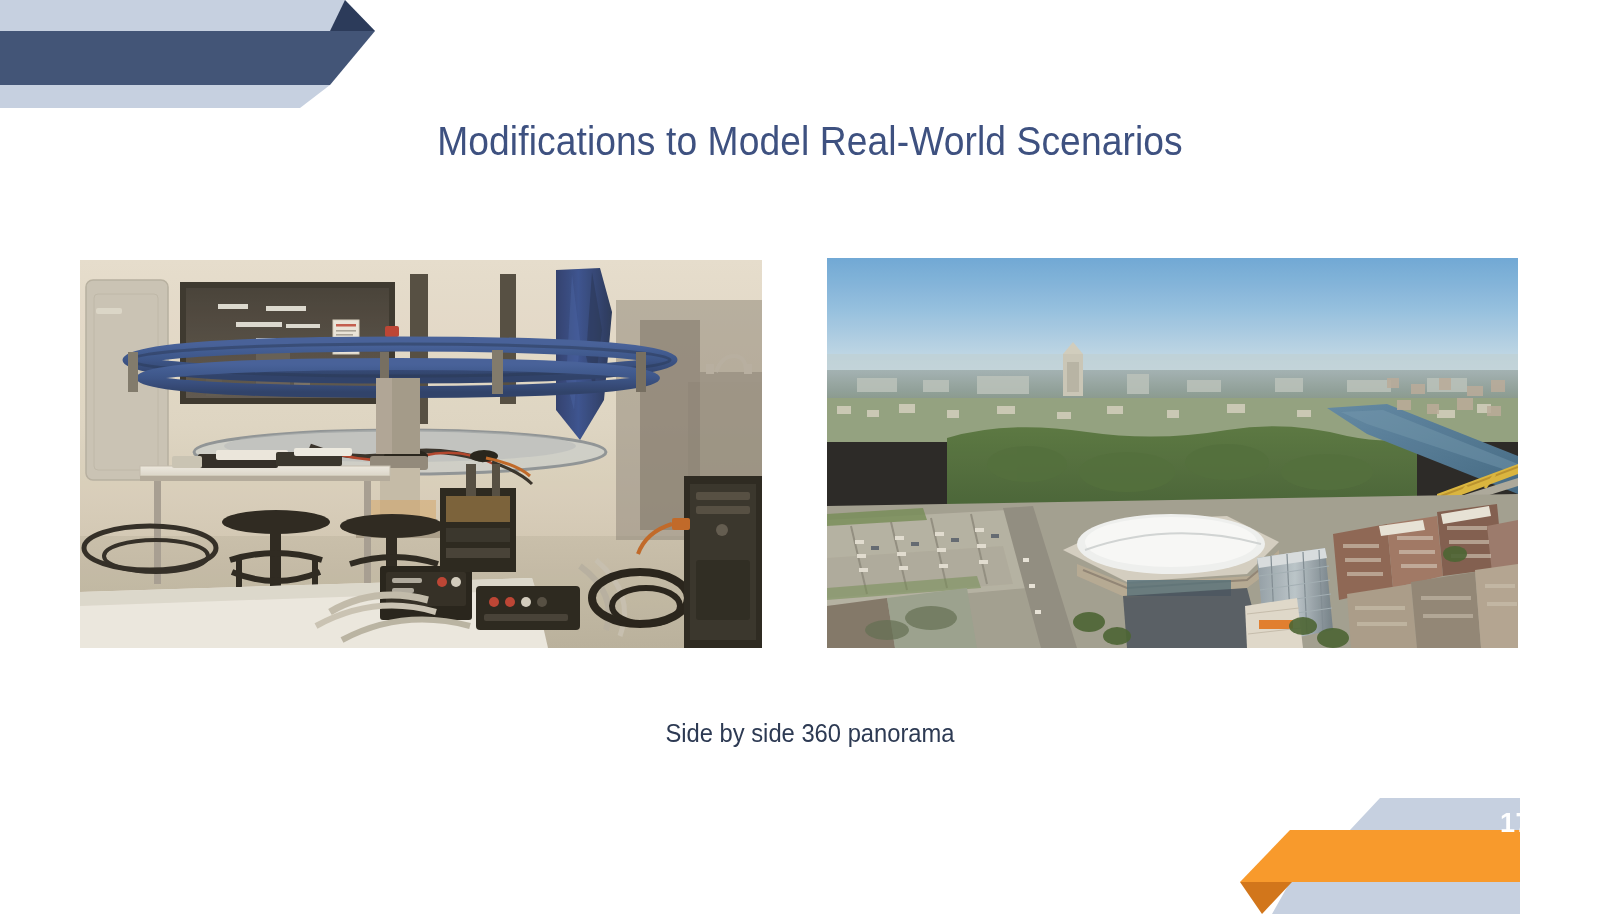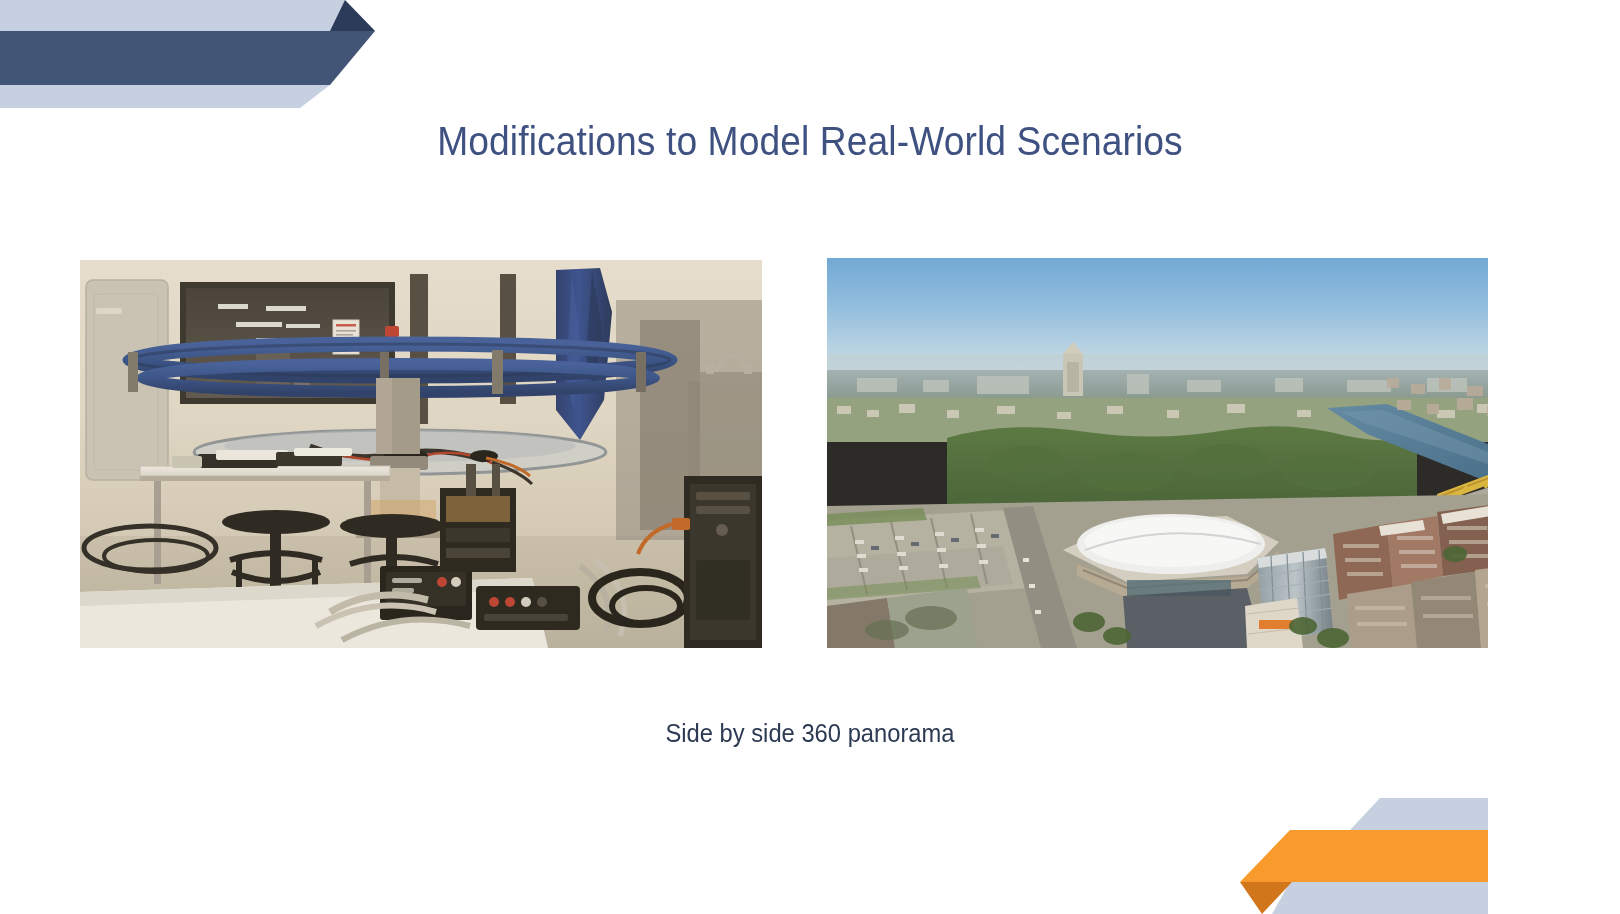--- a/index.html
+++ b/index.html
@@ -1,18 +1,18 @@
 <!DOCTYPE html>
 <html><head>
 <meta charset="utf-8">
 <title>Slide</title>
 <style>
   html,body{margin:0;padding:0;background:#fff;}
   body{width:1620px;height:914px;overflow:hidden;font-family:"Liberation Sans",sans-serif;}
-  .slide{position:relative;width:1488px;height:914px;background:#ffffff;overflow:hidden;}
+  .slide{position:relative;width:1488px;height:914px;background:#ffffff;overflow:hidden;padding-left:32px;}
 
   
   .deco{position:absolute;}
   .deco svg{display:block;}
   #top-left-deco{left:0;top:0;width:400px;height:108px;}
   #bottom-right-deco{left:1180px;top:762px;width:440px;height:152px;}
 
   
   .title{
     position:absolute;left:0;top:118px;width:1620px;

